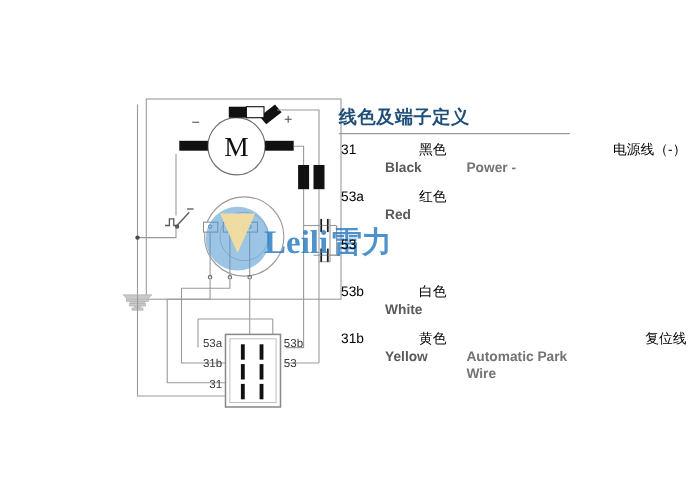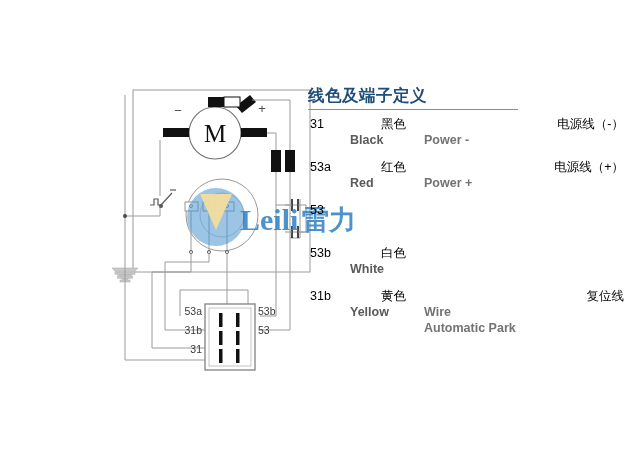--- a/index.html
+++ b/index.html
@@ -45,20 +45,21 @@
     top: 86px;
     width: 320px;
   }
   #legend-title {
     font-size: 16.5px;
     font-weight: bold;
     color: #1f4e79;
     letter-spacing: 0.5px;
     line-height: 1.2;
     white-space: nowrap;
+    margin-top: 12px;
   }
   #legend-rule {
     margin-top: 3px;
     margin-bottom: 6px;
     width: 210px;
     height: 1px;
     background: #8d8d8d;
   }
   .legend-row {
     position: relative;
@@ -284,24 +285,20 @@
         <span class="en">Power -</span>
       </div>
     </div>
 
     <div class="legend-row">
       <div class="col-code">53a</div>
       <div class="col-color">
         <span class="cn">红色</span>
         <span class="en">Red</span>
       </div>
-      <div class="col-func">
-        <span class="cn">电源线（+）</span>
-        <span class="en">Power +</span>
-      </div>
     </div>
 
     <div class="legend-row">
       <div class="col-code">53</div>
     </div>
 
     <div class="legend-row">
       <div class="col-code">53b</div>
       <div class="col-color">
         <span class="cn">白色</span>
@@ -310,19 +307,19 @@
     </div>
 
     <div class="legend-row">
       <div class="col-code">31b</div>
       <div class="col-color">
         <span class="cn">黄色</span>
         <span class="en">Yellow</span>
       </div>
       <div class="col-func">
         <span class="cn">复位线</span>
+        <span class="en">Automatic Park</span>
         <span class="en">Wire</span>
-        <span class="en">Automatic Park</span>
       </div>
     </div>
   </div>
 
 </div>
 
 </body></html>

